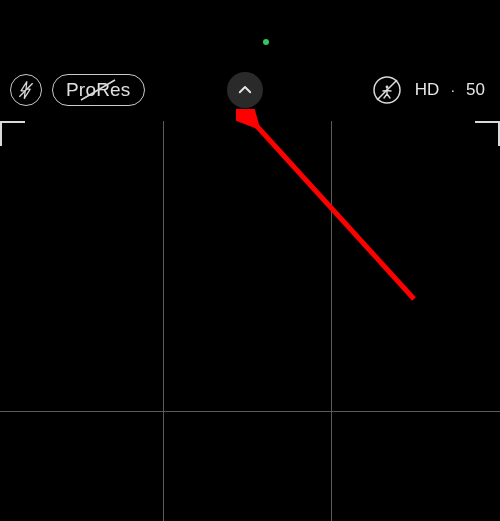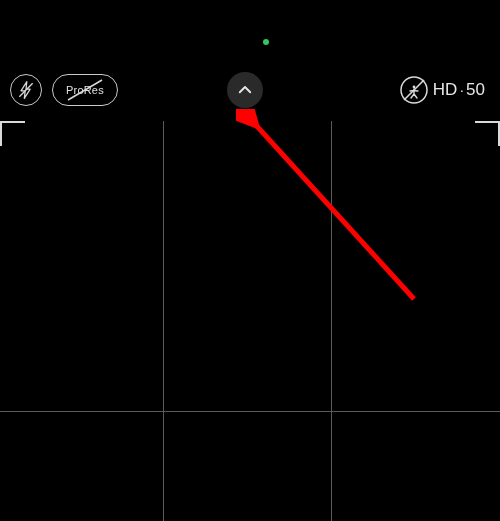--- a/index.html
+++ b/index.html
@@ -38,21 +38,21 @@
       left: 10px;
       display: flex;
       align-items: center;
       gap: 10px;
     }
     .right-group {
       position: absolute;
       right: 15px;
       display: flex;
       align-items: center;
-      gap: 2px;
+      gap: 11px;
     }
     .circle-btn {
       width: 32px;
       height: 32px;
       border-radius: 50%;
       border: 1.5px solid #c9c9c9;
       display: flex;
       align-items: center;
       justify-content: center;
       color: #e0e0e0;
@@ -63,21 +63,21 @@
     }
     .pill-btn {
       height: 32px;
       padding: 7px 13px;
       border-radius: 16px;
       border: 1.5px solid #c9c9c9;
       display: flex;
       align-items: center;
       justify-content: center;
       color: #e0e0e0;
-      font-size: 11px;
+      font-size: 19px;
       letter-spacing: 0.2px;
       background: transparent;
     }
     .expand-btn {
       position: absolute;
       left: 227px;
       top: 0;
       width: 36px;
       height: 36px;
       border-radius: 50%;

